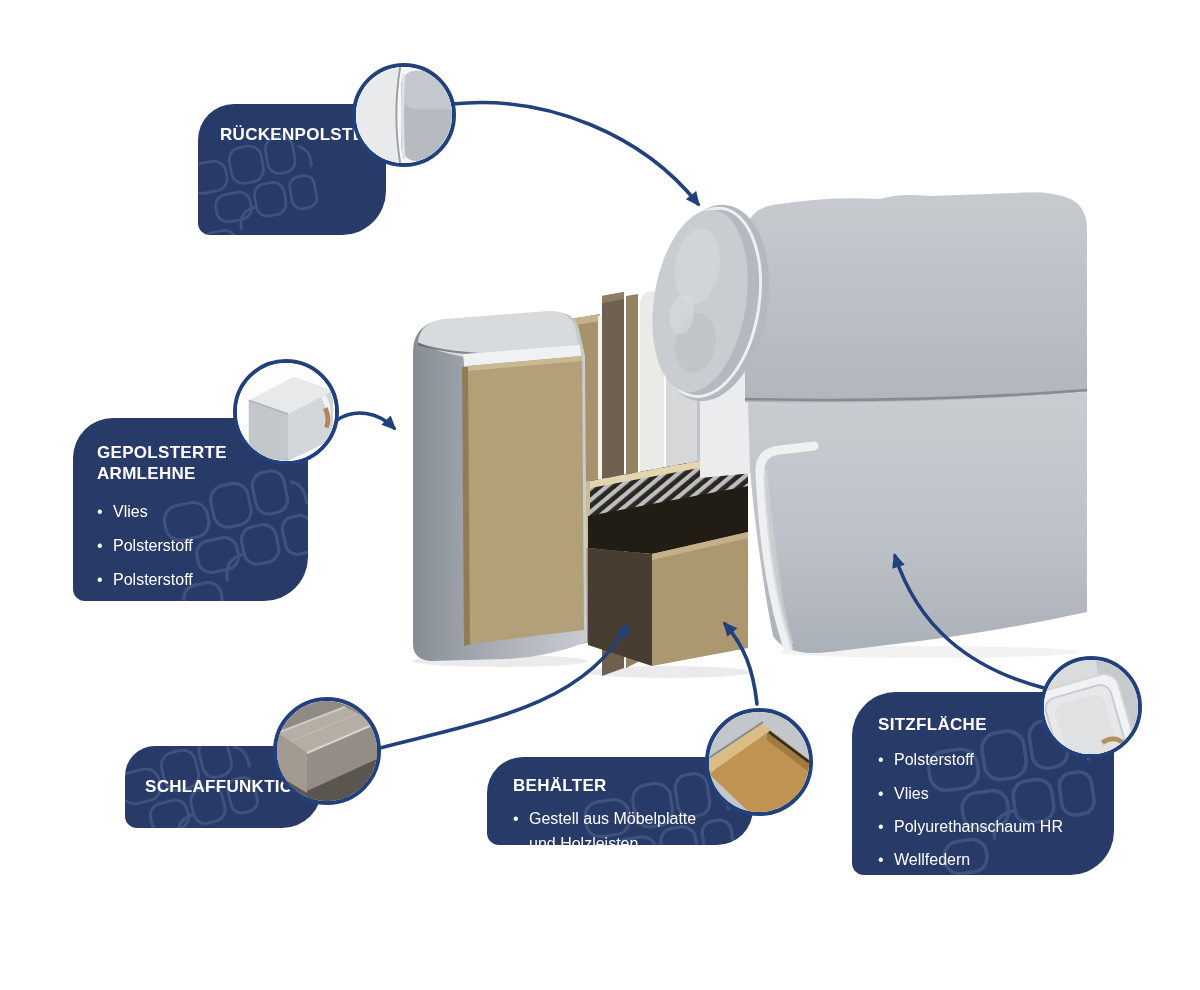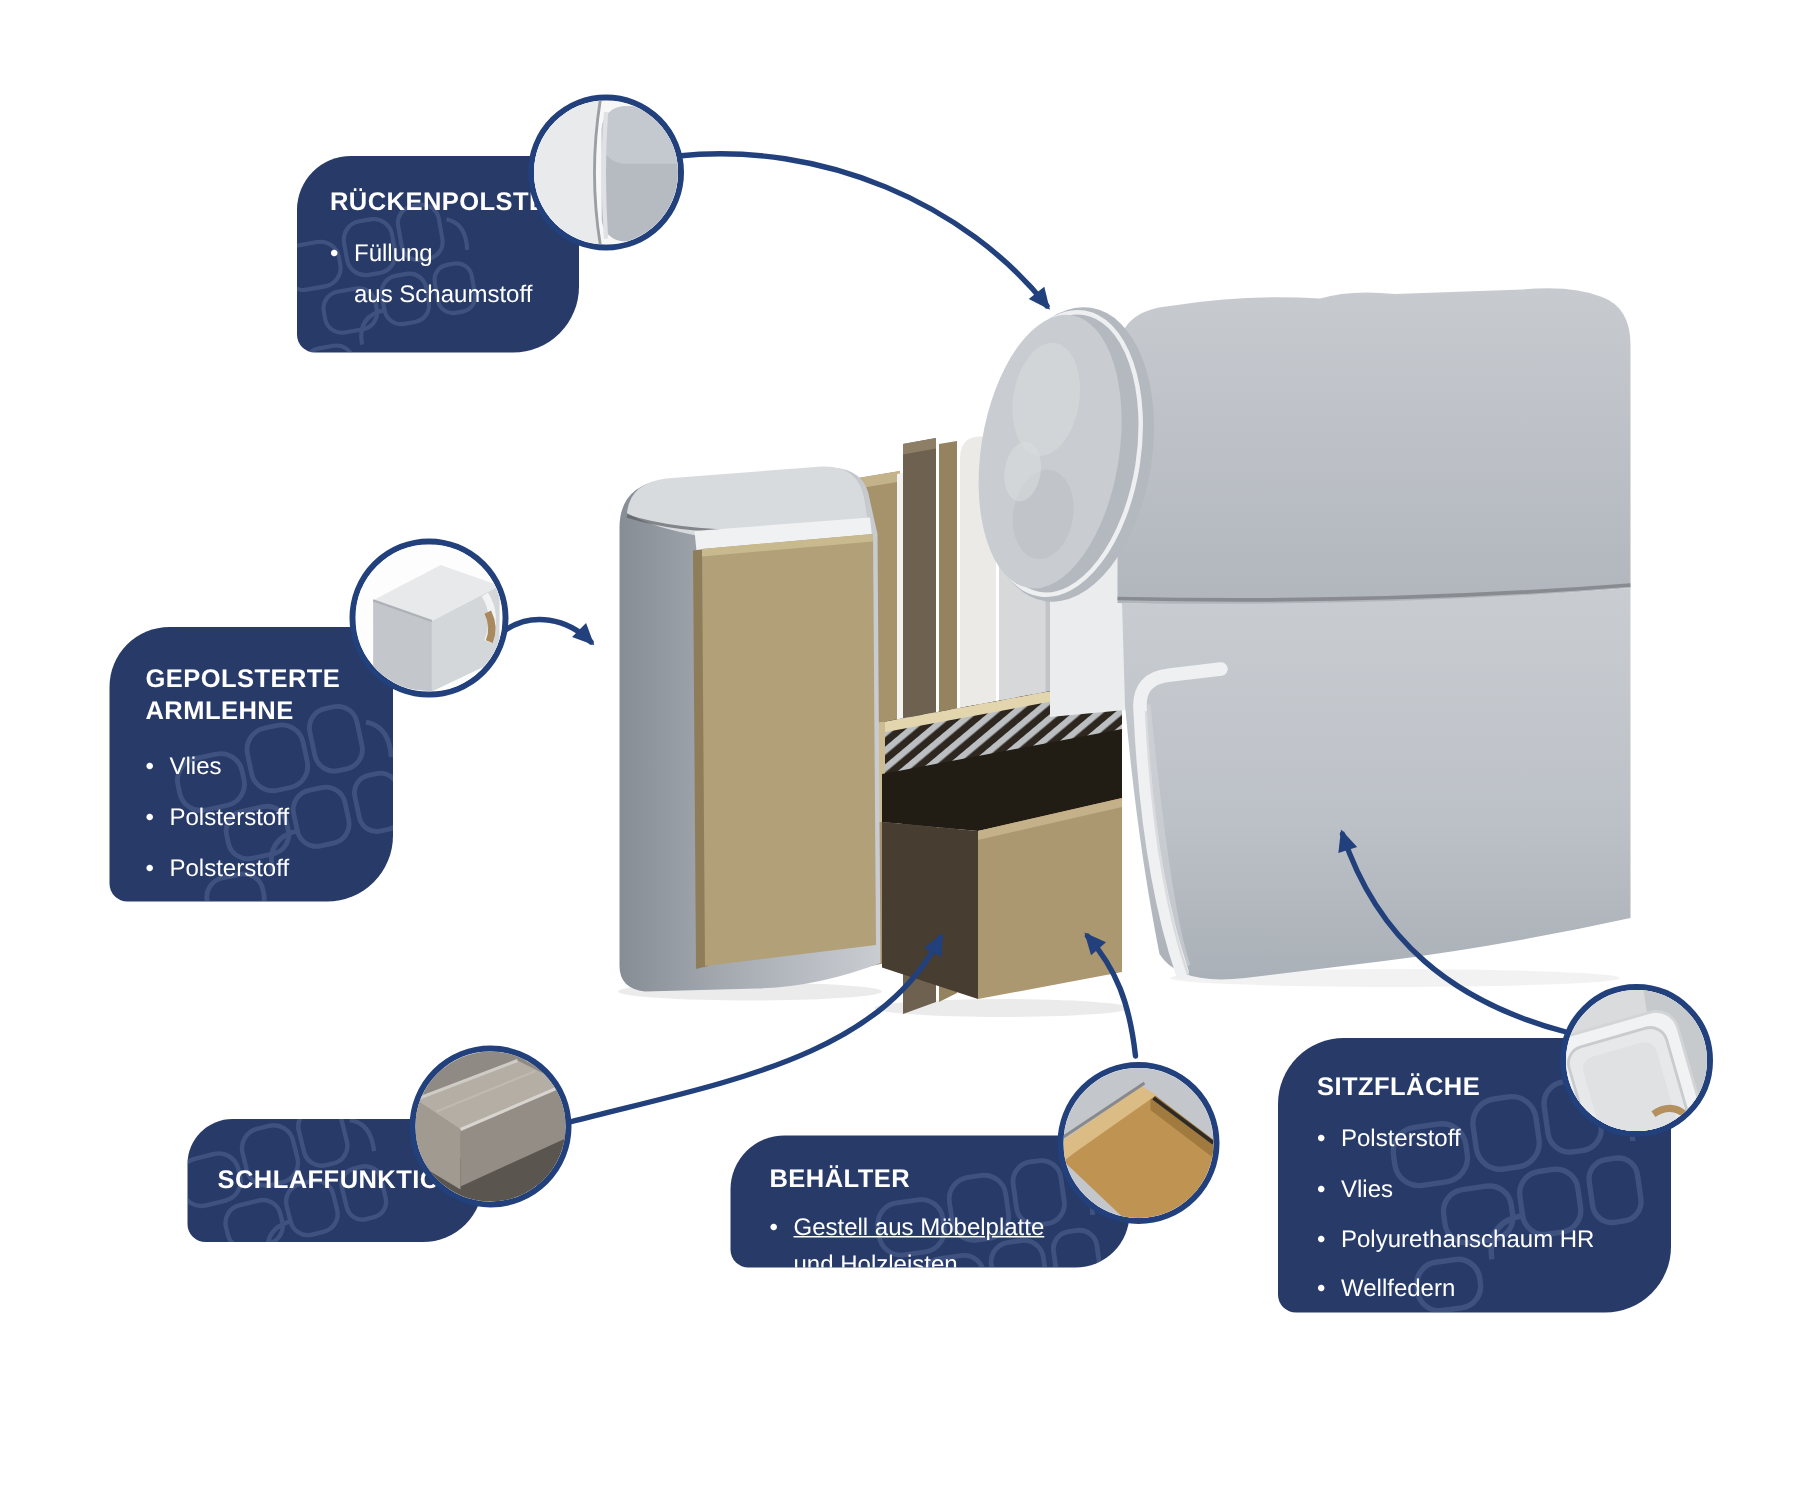--- a/index.html
+++ b/index.html
@@ -16,29 +16,29 @@
   .callout .title{font-size:17px;font-weight:700;letter-spacing:.3px;line-height:1.25;
                   position:relative;z-index:2;}
   .callout ul{list-style:none;margin:0;padding:0;position:relative;z-index:2;}
   .callout li{position:relative;padding-left:16px;font-size:16px;line-height:1.4;
               margin-top:11px;white-space:pre-line;}
   .callout li::before{content:"\2022";position:absolute;left:0;top:0;}
 
   .c1{left:198px;top:104px;width:188px;height:131px;border-radius:36px 12px 44px 12px;
       padding:20px 20px 0 22px;}
   .c1 li{line-height:1.7;}
-  .c2{left:73px;top:418px;width:189px;height:183px;border-radius:40px 12px 44px 12px;
+  .c2{left:73px;top:418px;width:235px;height:183px;border-radius:40px 12px 44px 12px;
       padding:24px 28px 0 24px;}
   .c2 li{margin-top:12px;}
   .c2 ul{margin-top:16px;}
   .c3{left:125px;top:746px;width:197px;height:82px;border-radius:30px 12px 40px 12px;
       display:flex;align-items:center;padding:0 0 0 20px;}
   .c4{left:487px;top:757px;width:266px;height:88px;border-radius:36px 12px 36px 12px;
       padding:18px 22px 0 26px;}
-  .c4 li{line-height:1.55;text-decoration:underline;}
+  .c4 li{line-height:1.55;}
   .c5{left:852px;top:692px;width:262px;height:183px;border-radius:44px 12px 44px 12px;
       padding:22px 20px 0 26px;}
   .c5 ul{margin-top:14px;}
   .c5 li{margin-top:11px;}
 
   
   .wm{position:absolute;z-index:1;opacity:.32;color:#7585b2;pointer-events:none;}
   .c1 .wm{left:-14px;bottom:-26px;width:150px;height:150px;transform:rotate(-10deg);}
   .c2 .wm{right:-26px;bottom:-16px;width:175px;height:175px;transform:rotate(-12deg);}
   .c3 .wm{left:-10px;top:-34px;width:160px;height:160px;transform:rotate(-14deg);}
@@ -178,24 +178,20 @@
         <path d="M96,34 q10,4 8,18"></path>
       </g>
     </defs>
   </svg>
 
   <div class="callout c1">
     <svg class="wm" viewBox="0 0 120 120">
         <use href="#wmShape"></use>
       </svg>
     <div class="title">RÜCKENPOLSTER</div>
-    <ul>
-      <li>Füllung
-aus Schaumstoff</li>
-    </ul>
   </div>
   <div class="inset i1">
     <svg viewBox="0 0 100 100">
       <rect width="100" height="100" fill="#f7f7f8"></rect>
       <path d="M0,0 L46,0 Q38,50 46,100 L0,100 Z" fill="#e9eaec"></path>
       <path d="M46,0 Q38,50 46,100" stroke="#9b9fa4" stroke-width="2" fill="none"></path>
       <rect x="47" y="4" width="70" height="94" rx="16" fill="#b6bbc2"></rect>
       <rect x="47" y="4" width="70" height="40" rx="16" fill="#c8ccd2" opacity=".8"></rect>
       <path d="M50,8 Q47,50 50,96" stroke="#dfe1e4" stroke-width="3" fill="none"></path>
     </svg>

